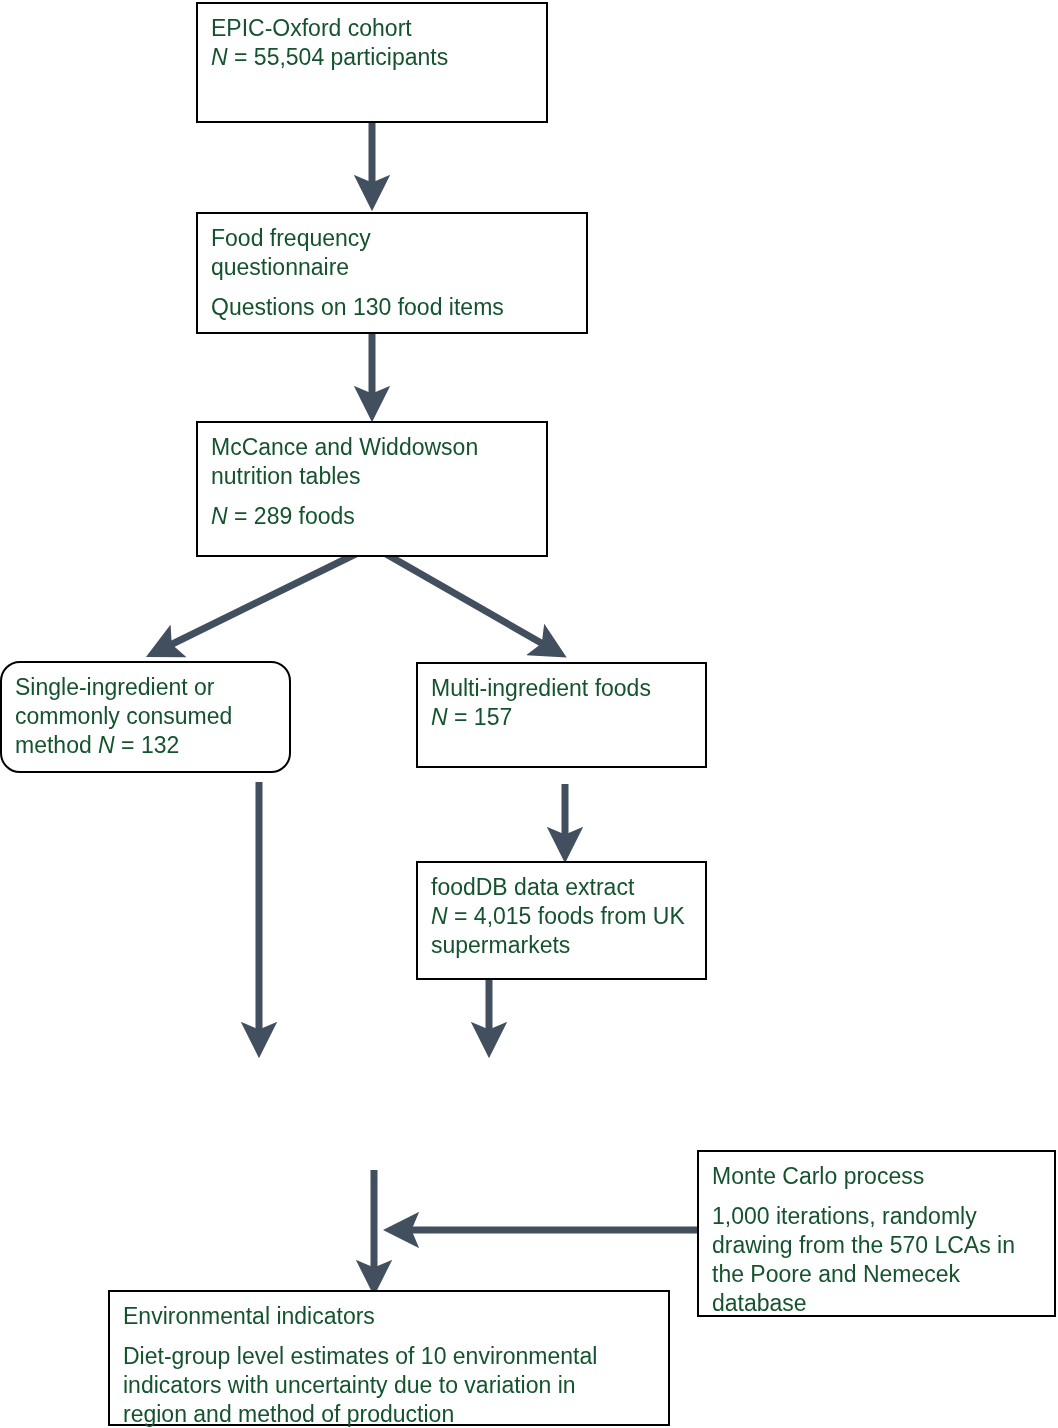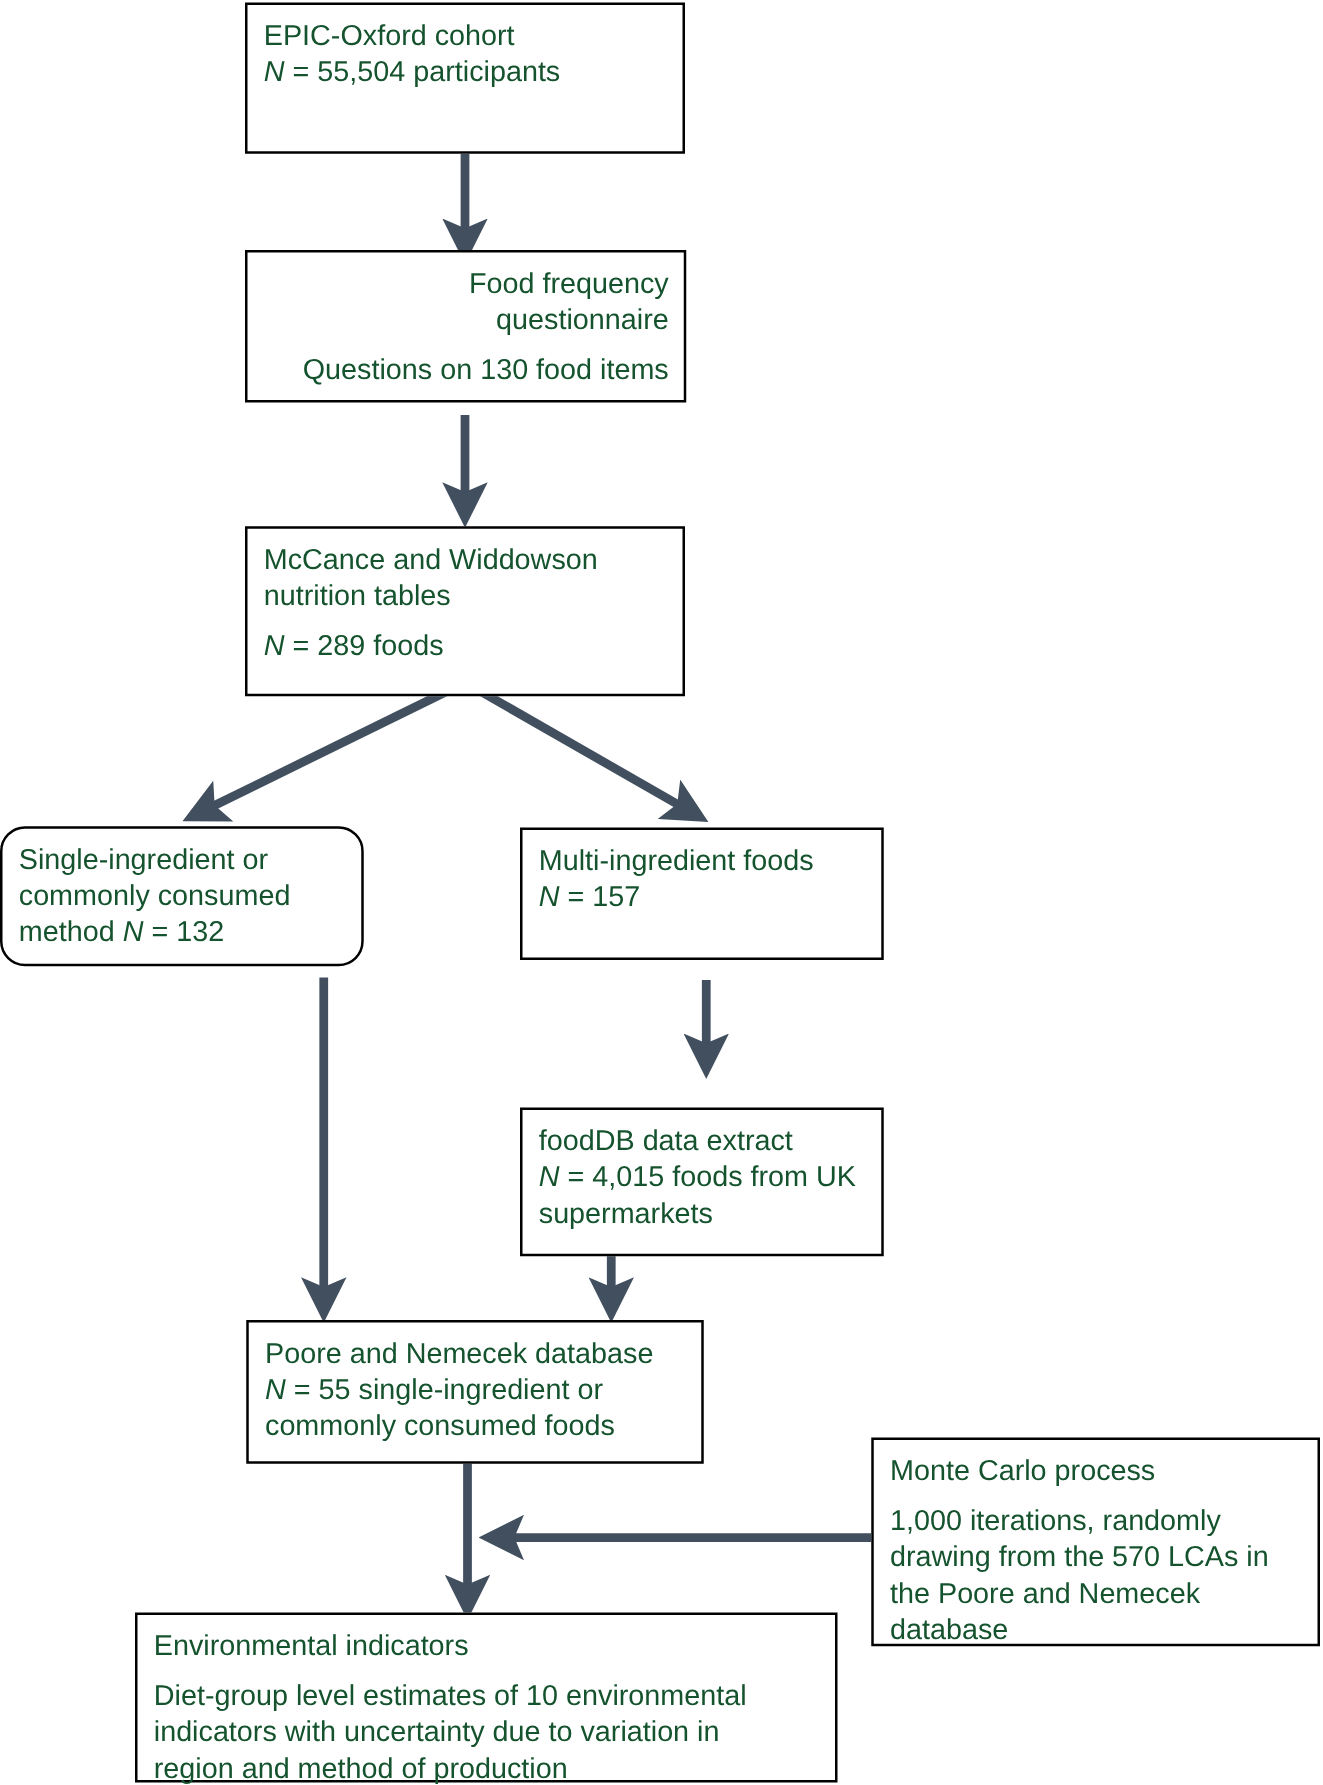--- a/index.html
+++ b/index.html
@@ -78,21 +78,21 @@
     <line x1="374" y1="1170" x2="374" y2="1285" stroke="#414f5f" stroke-width="7" marker-end="url(#arrowhead)"></line>
 
     <line x1="697" y1="1230" x2="394" y2="1230" stroke="#414f5f" stroke-width="7" marker-end="url(#arrowhead)"></line>
   </svg>
 
   <div class="node" style="left:196px; top:2px; width:352px; height:121px;">
     <div class="line">EPIC-Oxford cohort</div>
     <div class="line"><span class="ital">N</span><span> = 55,504 participants</span></div>
   </div>
 
-  <div class="node" style="left:196px; top:200px; width:353px; height:122px;text-align:right;">
+  <div class="node" style="left:196px; top:212px; width:392px; height:122px;">
     <div class="line">Food frequency</div>
     <div class="line">questionnaire</div>
     <div class="line para-gap">Questions on 130 food items</div>
   </div>
 
   <div class="node" style="left:196px; top:421px; width:352px; height:136px;">
     <div class="line">McCance and Widdowson</div>
     <div class="line">nutrition tables</div>
     <div class="line para-gap"><span class="ital">N</span><span> = 289 foods</span></div>
   </div>
@@ -101,31 +101,26 @@
     <div class="line">Single-ingredient or</div>
     <div class="line">commonly consumed</div>
     <div class="line"><span>method </span><span class="ital">N</span><span> = 132</span></div>
   </div>
 
   <div class="node" style="left:416px; top:662px; width:291px; height:106px;">
     <div class="line">Multi-ingredient foods</div>
     <div class="line"><span class="ital">N</span><span> = 157</span></div>
   </div>
 
-  <div class="node" style="left:416px; top:861px; width:291px; height:119px;margin-top:25px;">
+  <div class="node" style="left:416px; top:861px; width:291px; height:119px;">
     <div class="line">foodDB data extract</div>
     <div class="line"><span class="ital">N</span><span> = 4,015 foods from UK</span></div>
     <div class="line">supermarkets</div>
   </div>
 
-  <div class="node" style="left:197px; top:1056px; width:366px; height:115px;">
-    <div class="line">Poore and Nemecek database</div>
-    <div class="line"><span class="ital">N</span><span> = 55 single-ingredient or</span></div>
-    <div class="line">commonly consumed foods</div>
-  </div>
 
   <div class="node" style="left:697px; top:1150px; width:359px; height:167px;">
     <div class="line">Monte Carlo process</div>
     <div class="line para-gap">1,000 iterations, randomly</div>
     <div class="line">drawing from the 570 LCAs in</div>
     <div class="line">the Poore and Nemecek</div>
     <div class="line">database</div>
   </div>
 
   <div class="node" style="left:108px; top:1290px; width:562px; height:136px;">

